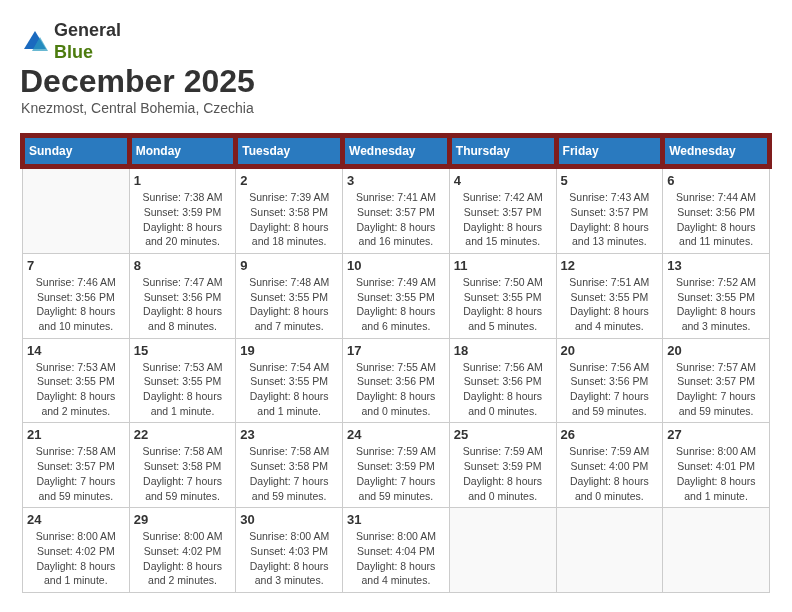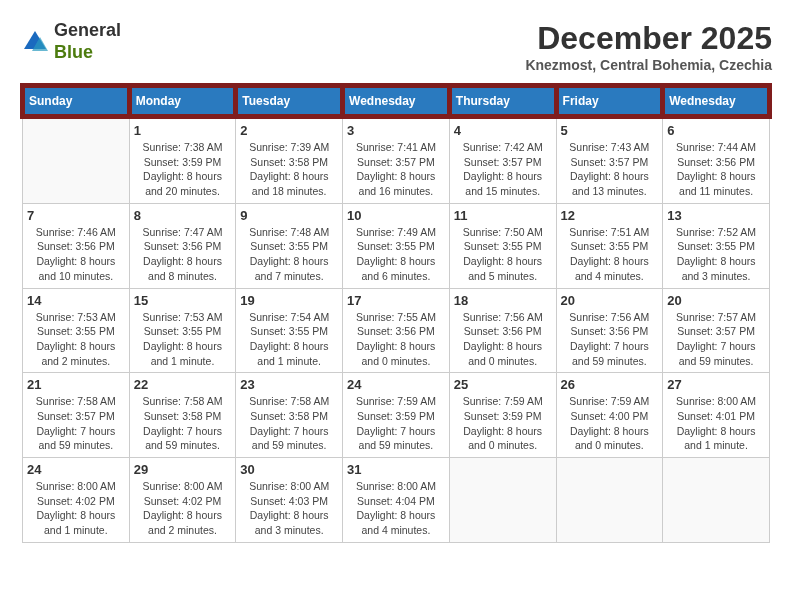--- a/index.html
+++ b/index.html
@@ -7,50 +7,50 @@
       font-family: Arial, sans-serif;
       background: #fff;
       width: 792px;
       min-height: 612px;
       padding: 20px;
     }
     .header {
       display: flex;
       justify-content: space-between;
       align-items: flex-start;
-      margin-bottom: 10px;
+      margin-bottom: 17px;
+      flex-direction: column;
     }
     .logo {
       display: flex;
       align-items: center;
     }
     .logo-text {
       font-size: 18px;
       font-weight: bold;
       line-height: 1.2;
     }
     .logo-general { color: #333; }
     .logo-blue { color: #4d7c0f; }
     .logo-icon {
       width: 30px;
       height: 30px;
       margin-right: 4px;
     }
     .title-block {
-      text-align: right;
+      text-align: center;
     }
     .month-title {
       font-size: 32px;
       font-weight: bold;
       color: #333;
     }
     .location {
       font-size: 14px;
       color: #555;
-      font-weight: bold;
     }
     .calendar {
       width: 100%;
       border-collapse: collapse;
       font-size: 11px;
     }
     .calendar th {
       background: #2a7abf;
       color: #fff;
       padding: 6px 4px;

